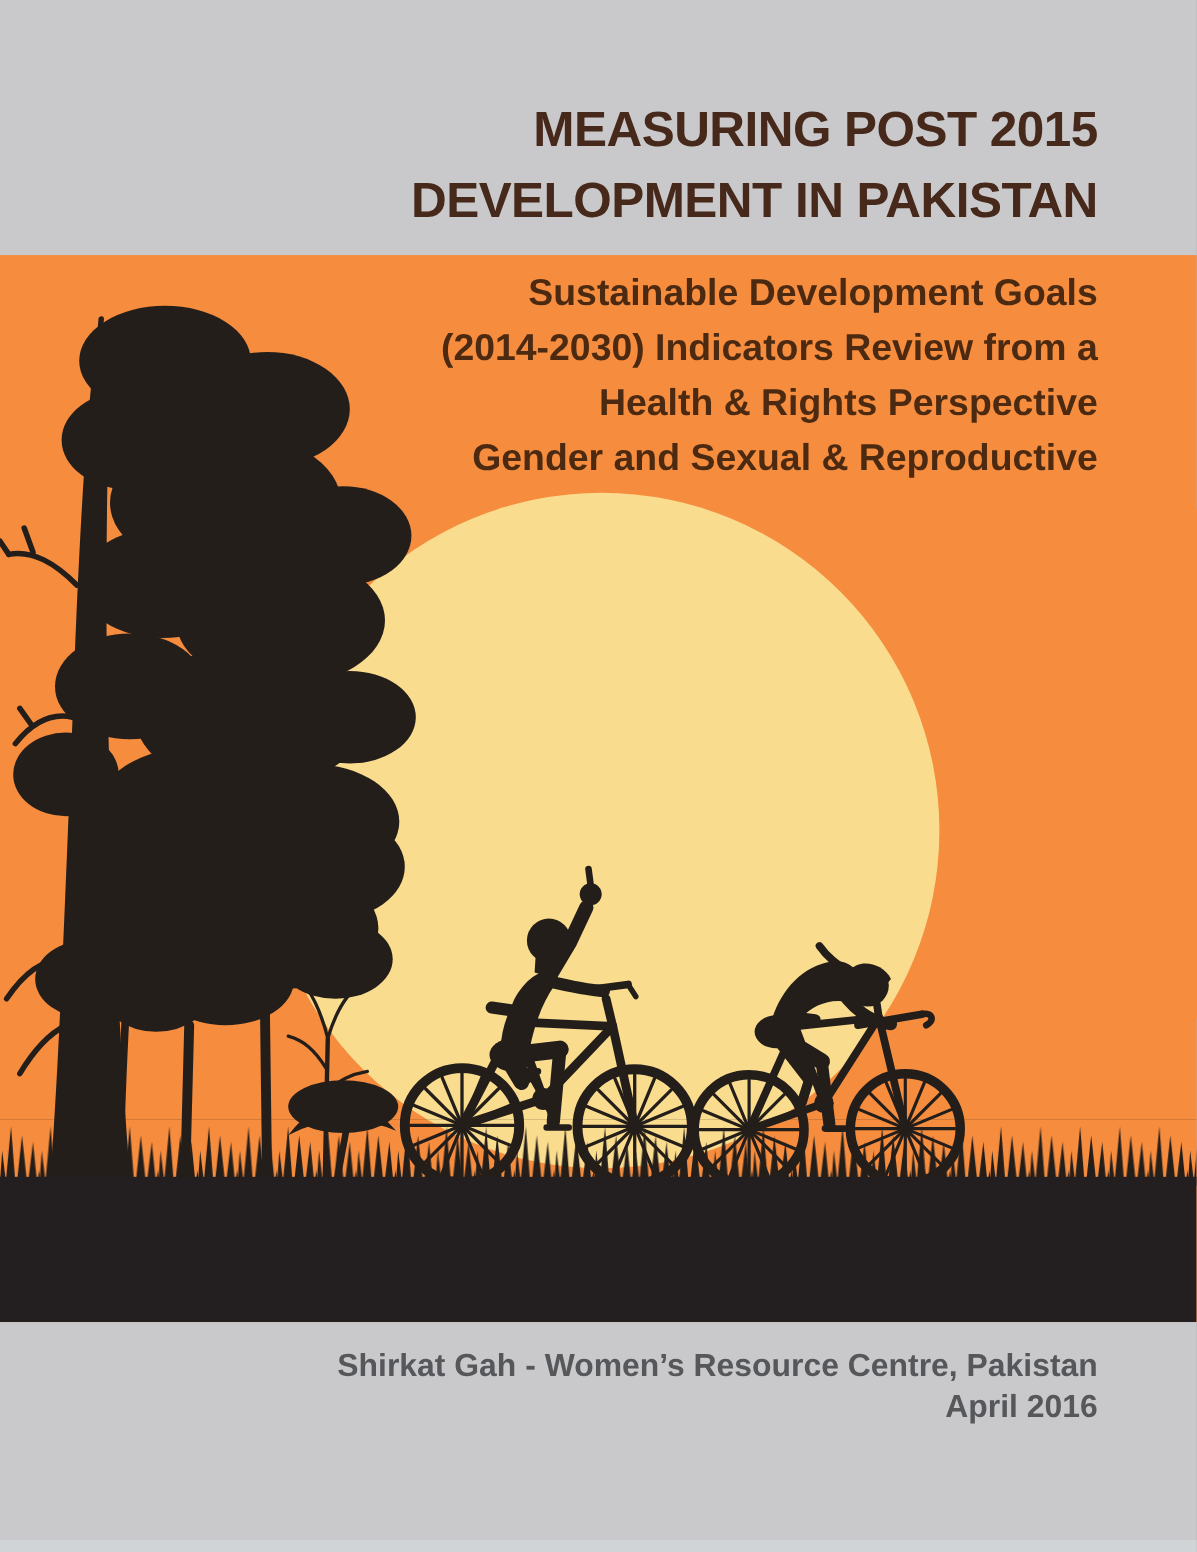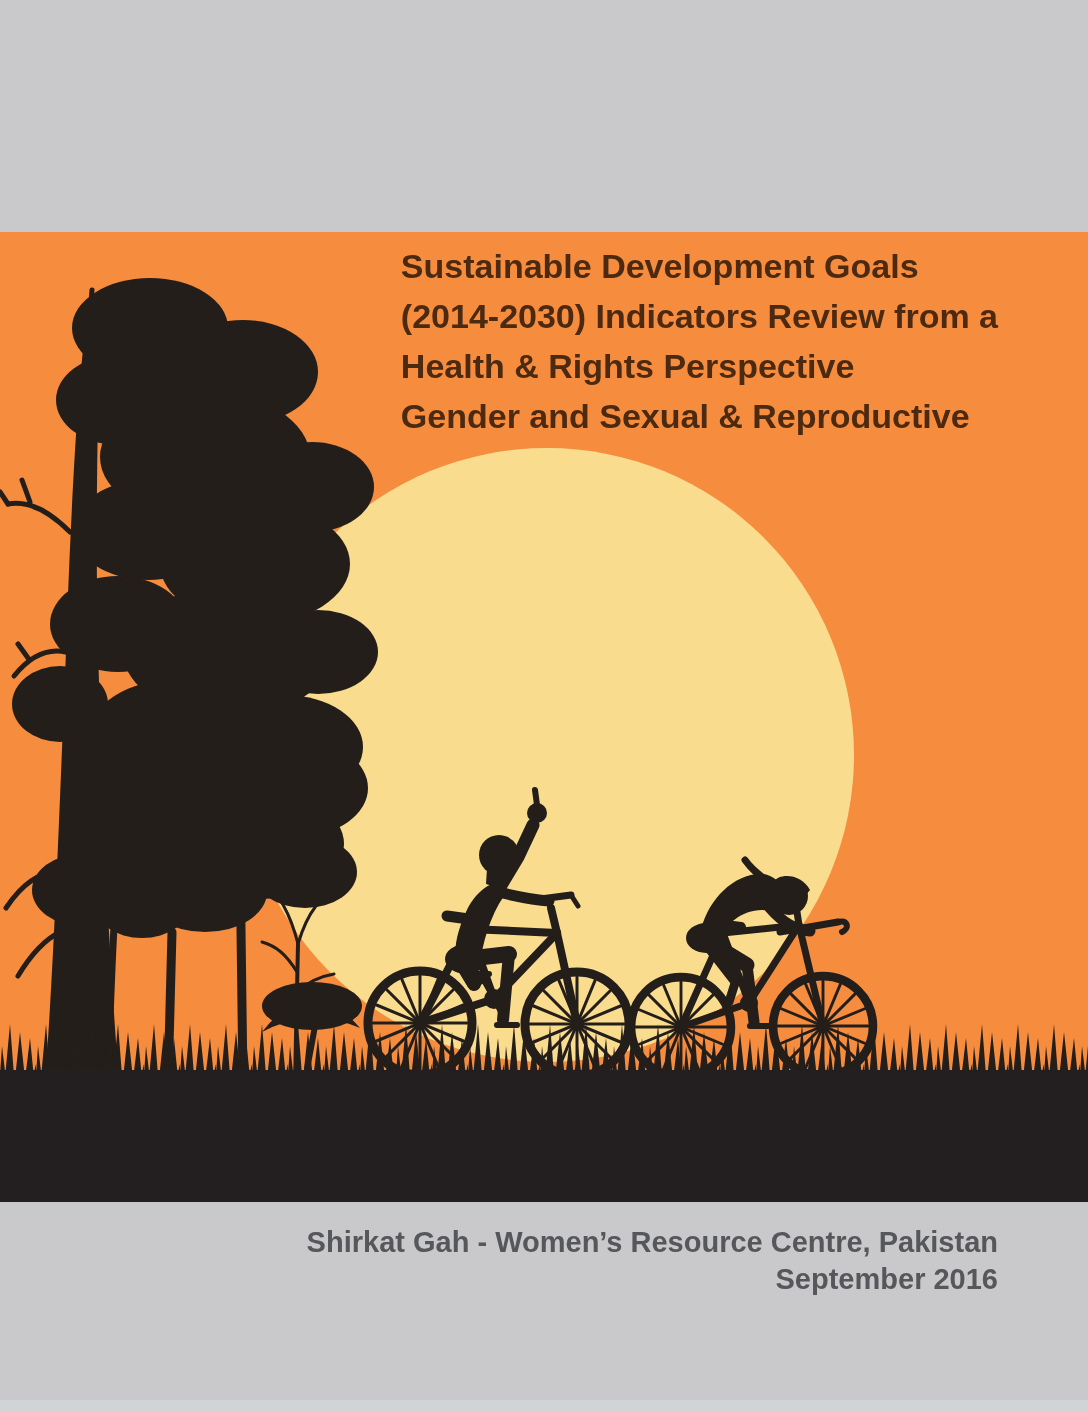--- a/index.html
+++ b/index.html
@@ -12,21 +12,21 @@
   .header-band{top:0;height:232px;background:#C9C9CB;}
   .page-title{
     margin:0;padding:86px 90px 0 0;text-align:right;
     font-size:45px;line-height:64px;font-weight:bold;letter-spacing:-0.5px;
     color:#46291A;
   }
   .page-title span{display:block;}
   .scene-band{top:232px;height:970px;background:#F68C3E;}
   .scene-band svg{position:absolute;top:0;left:0;display:block;}
   .subtitle{
-    position:absolute;top:9px;right:90px;
+    position:absolute;top:9px;right:90px;text-align:right;
     font-size:34px;line-height:50px;font-weight:bold;
     color:#4C2A12;
   }
   .subtitle span{display:block;}
   .footer-band{top:1202px;height:255px;background:#C9C9CB;}
   .footer-text{
     padding:22px 90px 0 0;text-align:right;
     font-size:29px;line-height:37px;font-weight:bold;color:#56575B;
   }
   .footer-text span{display:block;}
@@ -35,20 +35,22 @@
     background:#D0D4D7;
   }
 </style>
 </head>
 <body>
 
 <div class="cover">
 
   <div class="band header-band">
     <h1 class="page-title">
+      <span>MEASURING POST 2015</span>
+      <span>DEVELOPMENT IN PAKISTAN</span>
     </h1>
   </div>
 
   <div class="band scene-band">
     <svg width="1088" height="970" viewBox="0 0 1088 970" aria-hidden="true">
       <defs>
         <g id="wheel">
           <circle r="52" fill="none" stroke-width="9"></circle>
           <g stroke-width="3">
             <line x1="-47" y1="0" x2="47" y2="0"></line>
@@ -223,18 +225,18 @@
       <span>Sustainable Development Goals</span>
       <span>(2014-2030) Indicators Review from a</span>
       <span>Health &amp; Rights Perspective</span>
       <span>Gender and Sexual &amp; Reproductive</span>
     </div>
   </div>
 
   <div class="band footer-band">
     <div class="footer-text">
       <span>Shirkat Gah - Women’s Resource Centre, Pakistan</span>
-      <span>September 2016</span>
+      <span>April 2016</span>
     </div>
   </div>
 
   <div class="page-edge-strip"></div>
 </div>
 
 </body></html>

